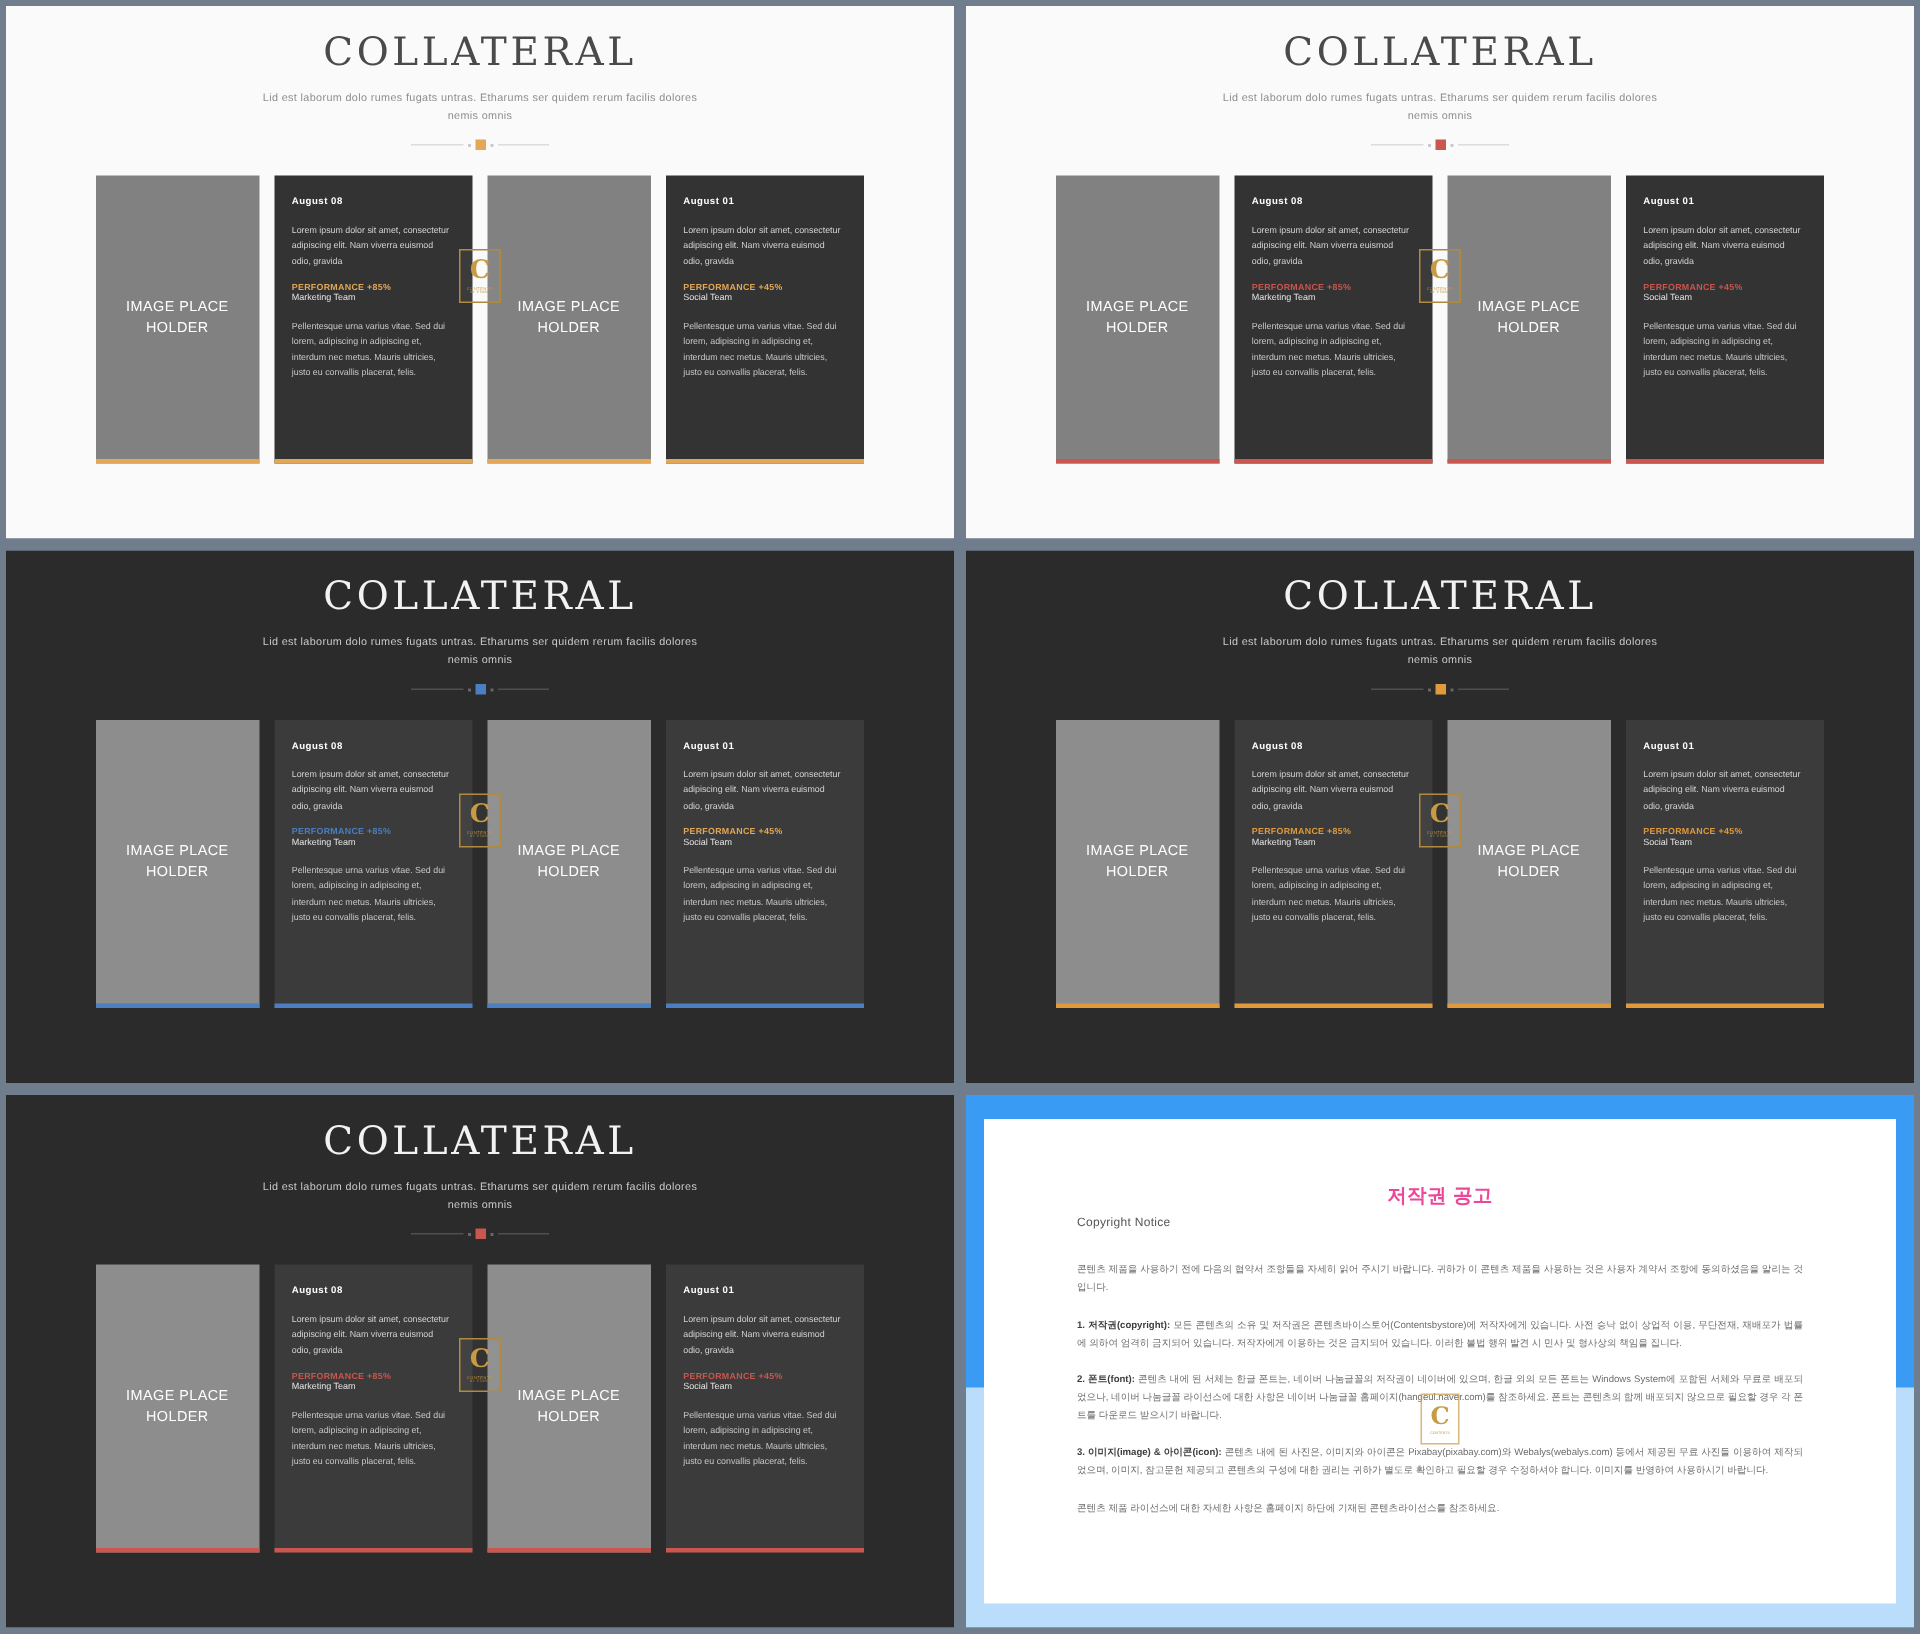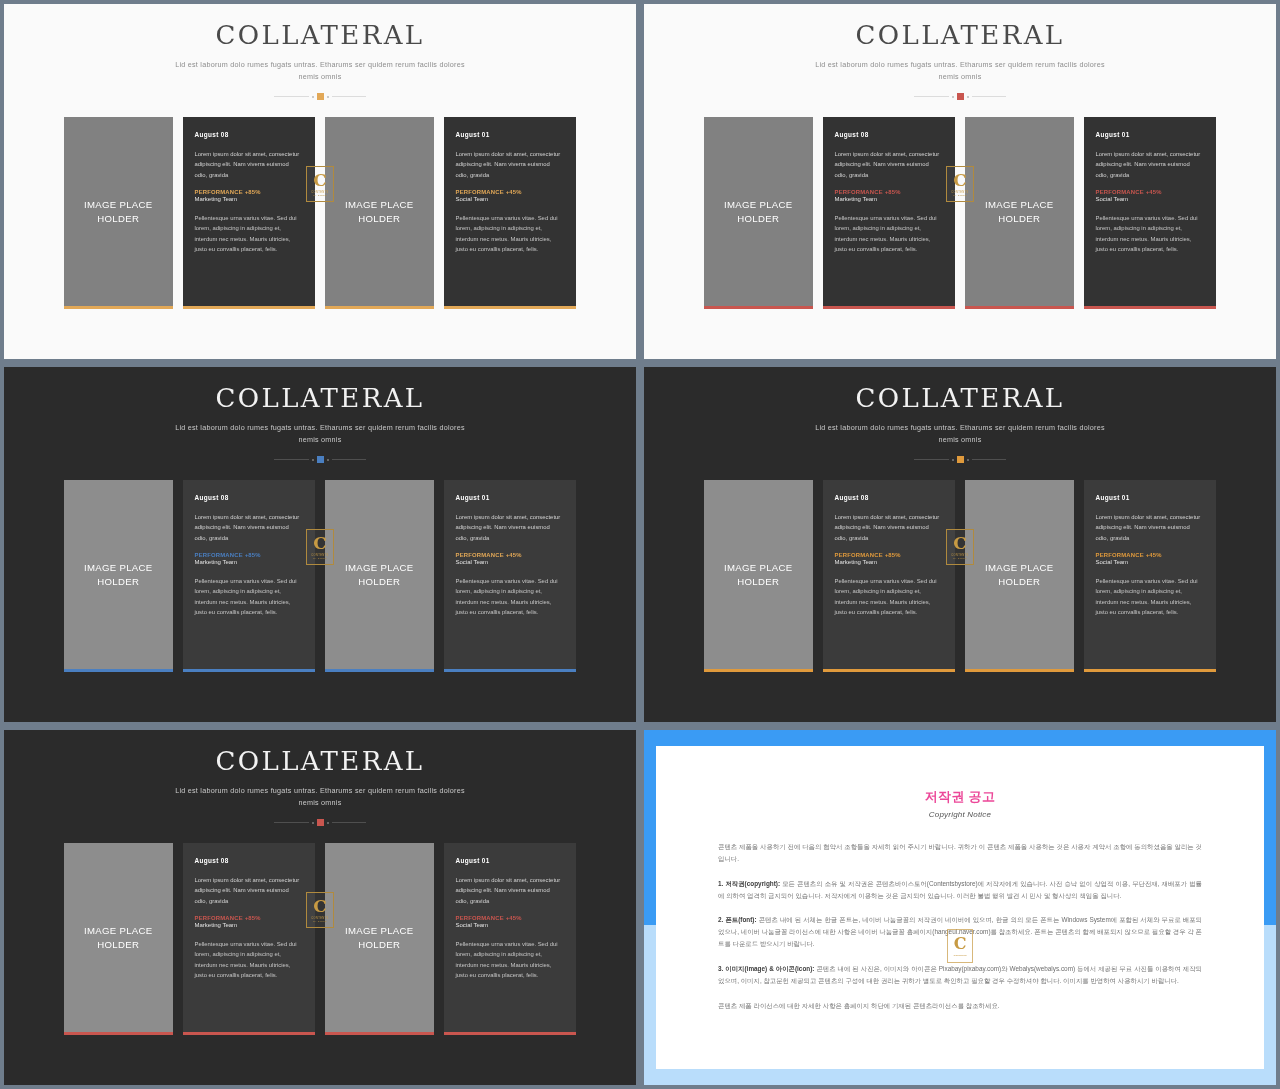--- a/index.html
+++ b/index.html
@@ -165,26 +165,24 @@
     padding: 42px 62px 0 62px;
   }
   .copy-title {
     text-align: center;
     font-size: 13px;
     font-weight: bold;
     color: #ec4899;
     letter-spacing: .3px;
   }
   .copy-subtitle {
-    text-align: center;
     font-size: 8px;
     color: #555555;
     margin-top: 4px;
     letter-spacing: .2px;
-    font-style: italic;
   }
   .copy-body { margin-top: 22px; }
   .copy-p {
     font-size: 6.4px;
     line-height: 1.85;
     color: #6d6d6d;
     margin-bottom: 13px;
     text-align: justify;
   }
   .copy-p b { color: #3c3c3c; }

